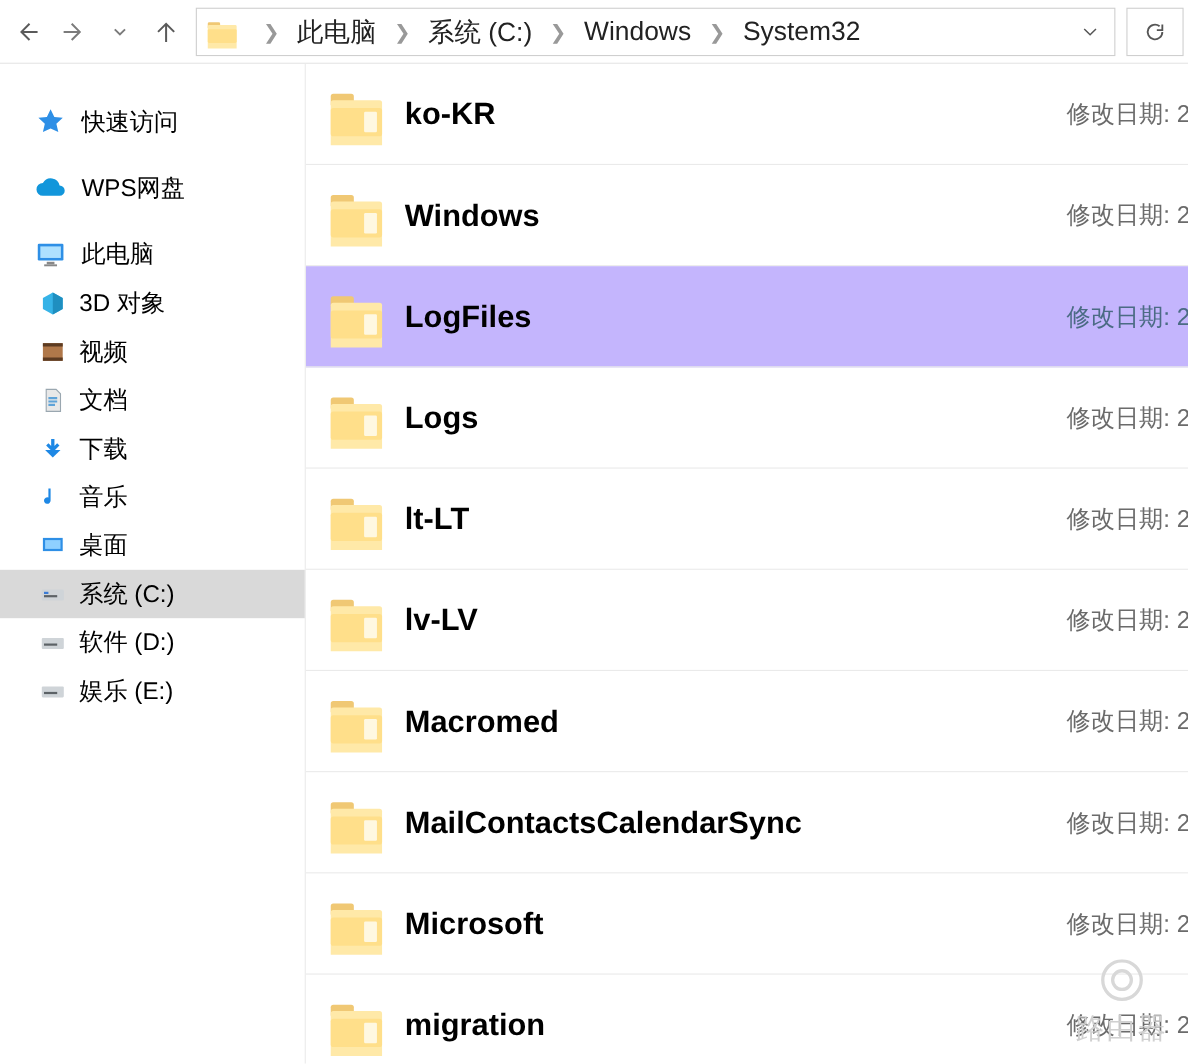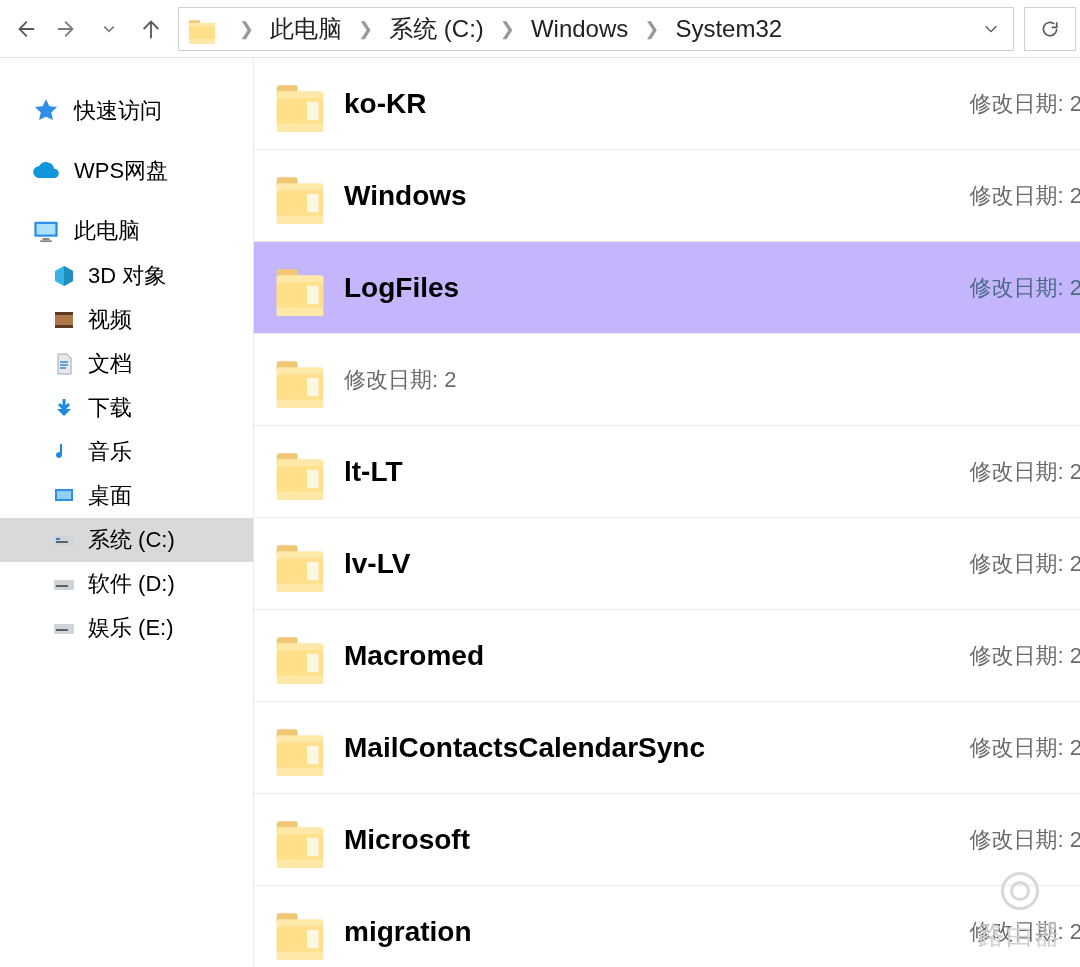--- a/index.html
+++ b/index.html
@@ -46,30 +46,30 @@
   .refresh-box {
     width: 52px; height: 44px; margin-left: 10px;
     border: 1px solid #cfcfcf; display:flex; align-items:center; justify-content:center;
     color: #555;
   }
   
   .body {
     display: flex; height: calc(967px - 58px);
   }
   .sidebar {
-    width: 254px; flex-shrink: 0;
+    width: 278px; flex-shrink: 0;
     border-right: 1px solid #eaeaea;
     padding-top: 30px;
   }
   .side-item {
     display: flex; align-items: center;
     height: 46px; padding-left: 32px;
     font-size: 22px; color: #000;
   }
-  .side-item.indent { padding-left: 52px; font-size: 22px; height: 44px; }
+  .side-item.indent { padding-left: 36px; font-size: 22px; height: 44px; }
   .side-item.selected { background: #d9d9d9; }
   .side-item .ico { width: 28px; height: 28px; margin-right: 14px; flex-shrink:0; display:flex; align-items:center; justify-content:center; }
   .side-item.indent .ico { width: 24px; height: 24px; margin-right: 12px; }
   .side-group-gap { height: 14px; }
   
   .content {
     flex: 1; overflow: hidden;
   }
   .row {
     display: flex; align-items: center;
@@ -312,20 +312,21 @@
         <span class="fname">LogFiles</span>
         <span class="meta">修改日期: 2</span>
       </div>
       <div class="row">
         <span class="folder-icon"><svg viewBox="0 0 48 48" class="folder-svg">
             <rect class="tab" x="4" y="8" width="18" height="10" rx="2"></rect>
             <rect class="body" x="4" y="13" width="40" height="28" rx="2"></rect>
             <rect class="front" x="4" y="19" width="40" height="22" rx="2"></rect>
             <rect fill="#fff8e1" x="30" y="22" width="10" height="16" rx="1"></rect>
           </svg></span>
+        <span class="fname">Logs</span>
         <span class="meta">修改日期: 2</span>
       </div>
       <div class="row">
         <span class="folder-icon"><svg viewBox="0 0 48 48" class="folder-svg">
             <rect class="tab" x="4" y="8" width="18" height="10" rx="2"></rect>
             <rect class="body" x="4" y="13" width="40" height="28" rx="2"></rect>
             <rect class="front" x="4" y="19" width="40" height="22" rx="2"></rect>
             <rect fill="#fff8e1" x="30" y="22" width="10" height="16" rx="1"></rect>
           </svg></span>
         <span class="fname">lt-LT</span>

